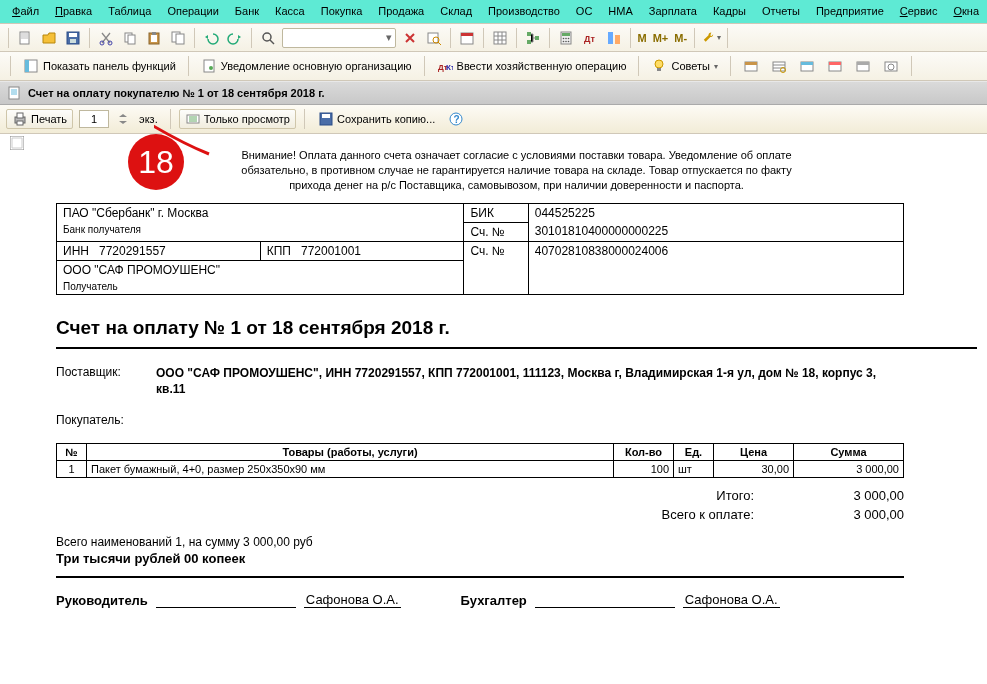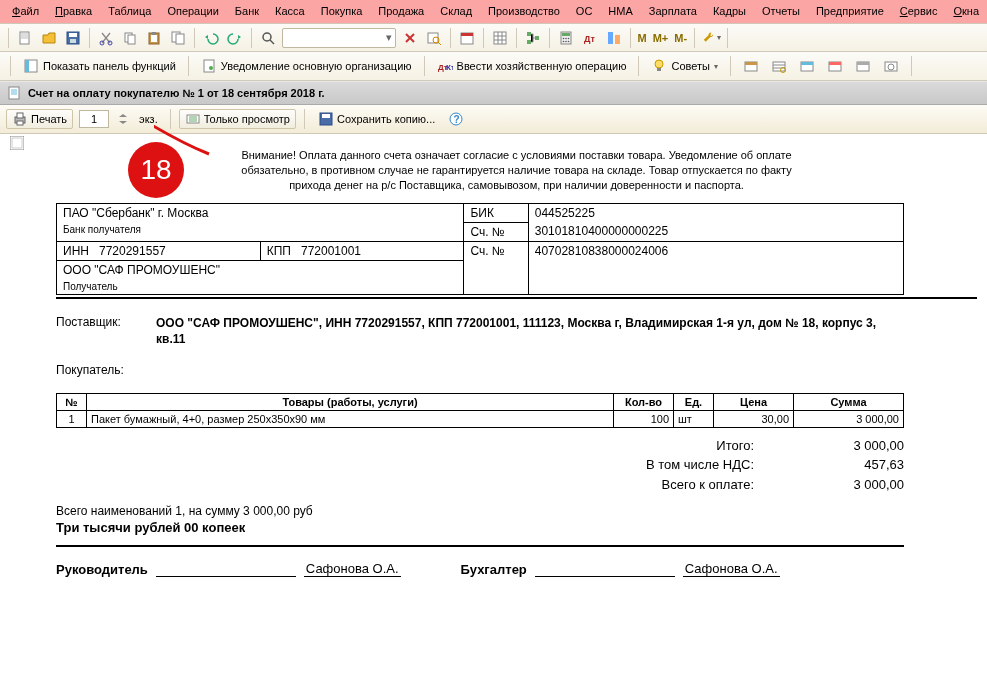--- a/index.html
+++ b/index.html
@@ -7,21 +7,21 @@
     margin: 0;
     font-family: Tahoma, Arial, sans-serif;
     font-size: 11px;
     background: #fff;
     width: 987px;
   }
   .menubar {
     display: flex;
     gap: 4px;
     padding: 3px 6px 4px;
-    background: #fca5a5;
+    background: #5eead4;
     border-bottom: 1px solid #d0c8b8;
   }
   .menubar .menu-item {
     padding: 2px 6px;
     cursor: pointer;
   }
   .menubar .menu-item .hot { text-decoration: underline; }
   .toolbar {
     display: flex;
     align-items: center;
@@ -198,27 +198,27 @@
     font-weight: bold;
     margin-top: 14px;
     width: 848px;
   }
   .signs .block { display: flex; align-items: flex-end; gap: 8px; }
   .signs .line { border-bottom: 1px solid #000; width: 140px; }
   .signs .name { font-weight: normal; font-size: 13px; }
   
   .marker {
     position: absolute;
-    top: 8px; left: 128px;
+    top: 0; left: 128px;
     width: 56px; height: 56px;
     background: #d11;
     border-radius: 50%;
     color: #fff;
     font-family: Arial;
-    font-size: 28px;
+    font-size: 32px;
     display: flex;
     align-items: center;
     justify-content: center;
     z-index: 5;
   }
   .arrow {
     position: absolute;
     top: -24px; left: 154px;
     z-index: 5;
   }
@@ -566,20 +566,21 @@
     </tr>
     <tr>
       <td colspan="2" style="border-bottom:none">ООО "САФ ПРОМОУШЕНС"</td>
     </tr>
     <tr>
       <td colspan="2" style="border-top:none" class="small">Получатель</td>
     </tr>
   </tbody>
     </table>
 
+  <div class="invoice-title">Счет на оплату № 1 от 18 сентября 2018 г.</div>
   <hr class="hr-thick">
 
   <div class="party">
     <div class="label">Поставщик:</div>
     <div class="val">ООО "САФ ПРОМОУШЕНС", ИНН 7720291557, КПП 772001001, 111123, Москва г, Владимирская 1-я ул, дом № 18, корпус 3, кв.11</div>
   </div>
   <div class="party">
     <div class="label">Покупатель:</div>
   </div>
 
@@ -605,24 +606,20 @@
       </tr>
     </tbody>
   </table>
 
   <div class="totals">
     <div class="row">
         <div class="lbl">Итого:</div>
         <div class="val">3 000,00</div>
       </div>
     <div class="row">
-        <div class="lbl">В том числе НДС:</div>
-        <div class="val">457,63</div>
-      </div>
-    <div class="row">
         <div class="lbl">Всего к оплате:</div>
         <div class="val">3 000,00</div>
       </div>
   </div>
 
   <div class="summary">Всего наименований 1, на сумму 3 000,00 руб</div>
   <div class="words">Три тысячи рублей 00 копеек</div>
   <hr class="hr-thick" style="width:848px;margin-left:0">
 
   <div class="signs">

